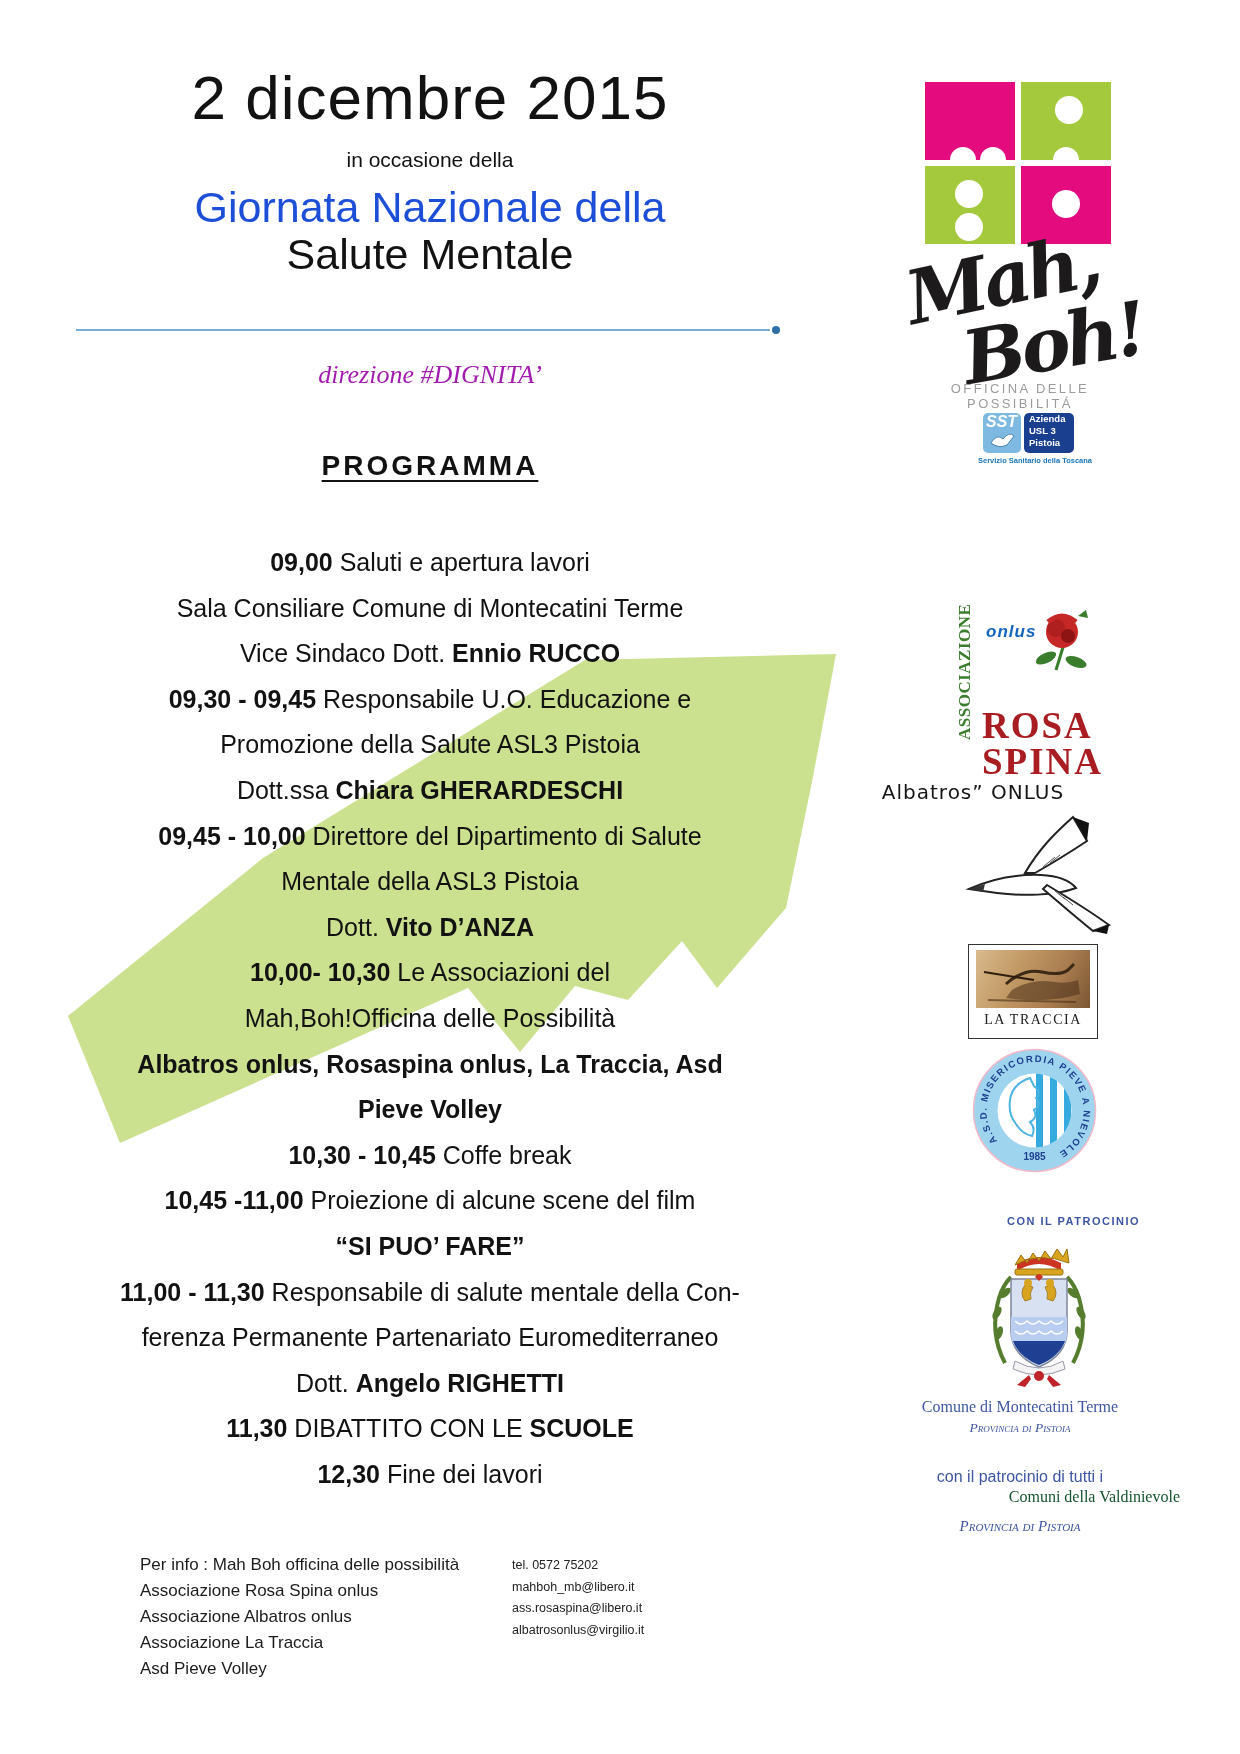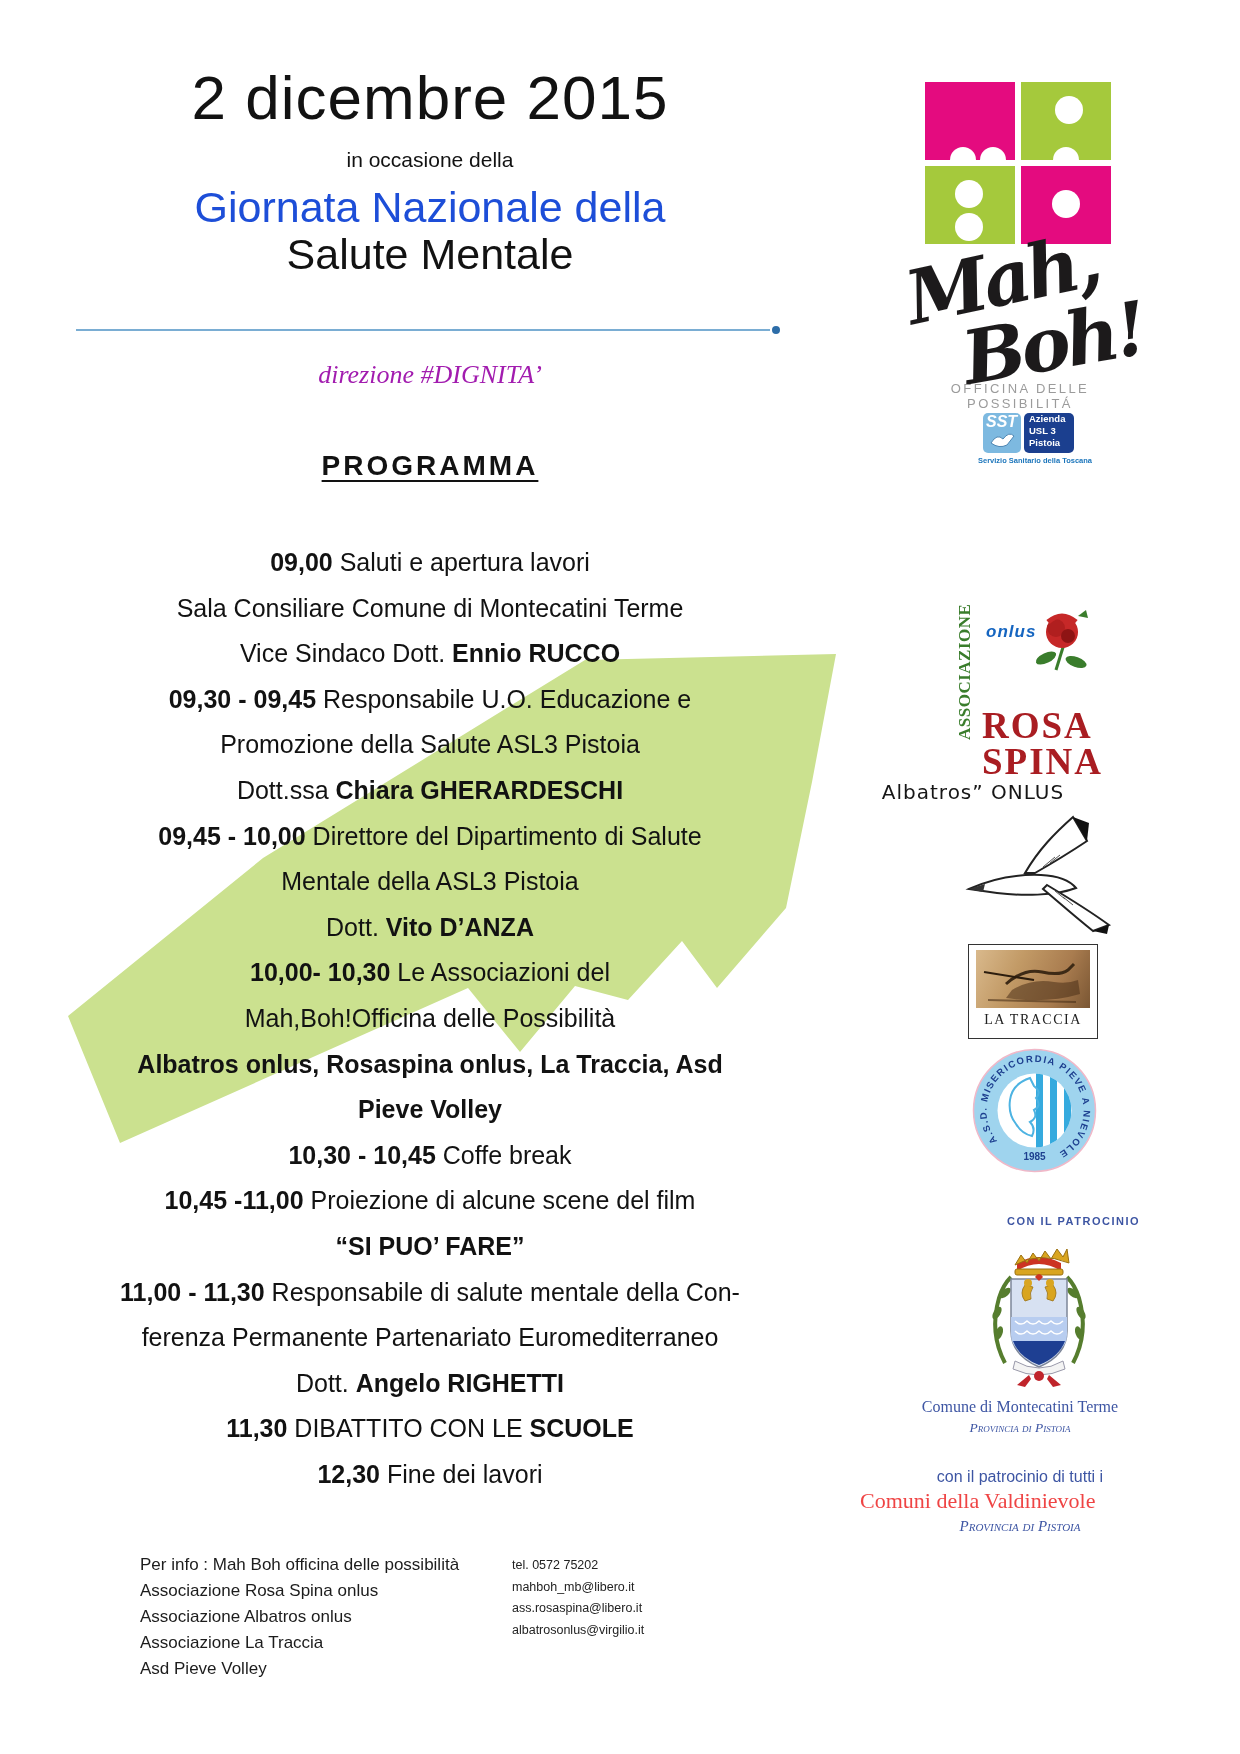--- a/index.html
+++ b/index.html
@@ -58,22 +58,22 @@
   .lt-img{margin:5px auto 0;width:114px;height:58px;background:linear-gradient(115deg,#d9b98c 0%,#c29a66 35%,#a97c4f 70%,#7a5633 100%);position:relative;}
   .lt-label{margin-top:4px;text-align:center;font-size:14px;letter-spacing:1.5px;color:#222;
             font-family:Liberation Serif, serif;}
   .patro-head{position:absolute;left:900px;top:1215px;width:240px;text-align:right;font-size:11px;font-weight:bold;
               letter-spacing:1.5px;color:#3d55a3;}
   .comune{position:absolute;left:880px;top:1398px;width:280px;text-align:center;font-family:"Liberation Serif",serif;
           font-size:16px;color:#3d55a3;}
   .provincia{position:absolute;left:880px;top:1420px;width:280px;text-align:center;font-family:"Liberation Serif",serif;
              font-style:italic;font-variant:small-caps;font-size:13.5px;color:#3d55a3;}
   .patro-all1{position:absolute;left:880px;top:1468px;width:280px;text-align:center;font-size:16px;color:#3d55a3;}
-  .patro-all2{position:absolute;left:860px;top:1488px;width:320px;text-align:left;font-family:"Liberation Serif",serif;
-              font-size:22px;color:#ef4444;}
+  .patro-all2{position:absolute;left:860px;top:1488px;width:320px;text-align:right;font-family:"Liberation Serif",serif;
+              font-size:16px;color:#14532d;}
   .patro-all3{position:absolute;left:880px;top:1518px;width:280px;text-align:center;font-family:"Liberation Serif",serif;
               font-style:italic;font-variant:small-caps;font-size:15px;color:#3d55a3;}
 </style>
 </head>
 <body>
 
 <div class="page">
 
   <svg class="arrow-svg" width="1240" height="1754" viewBox="0 0 1240 1754">
     <polygon fill="#cbe18f" points="68,1016 263,858 585,660 836,654 812,782 786,908 717,988 682,941

